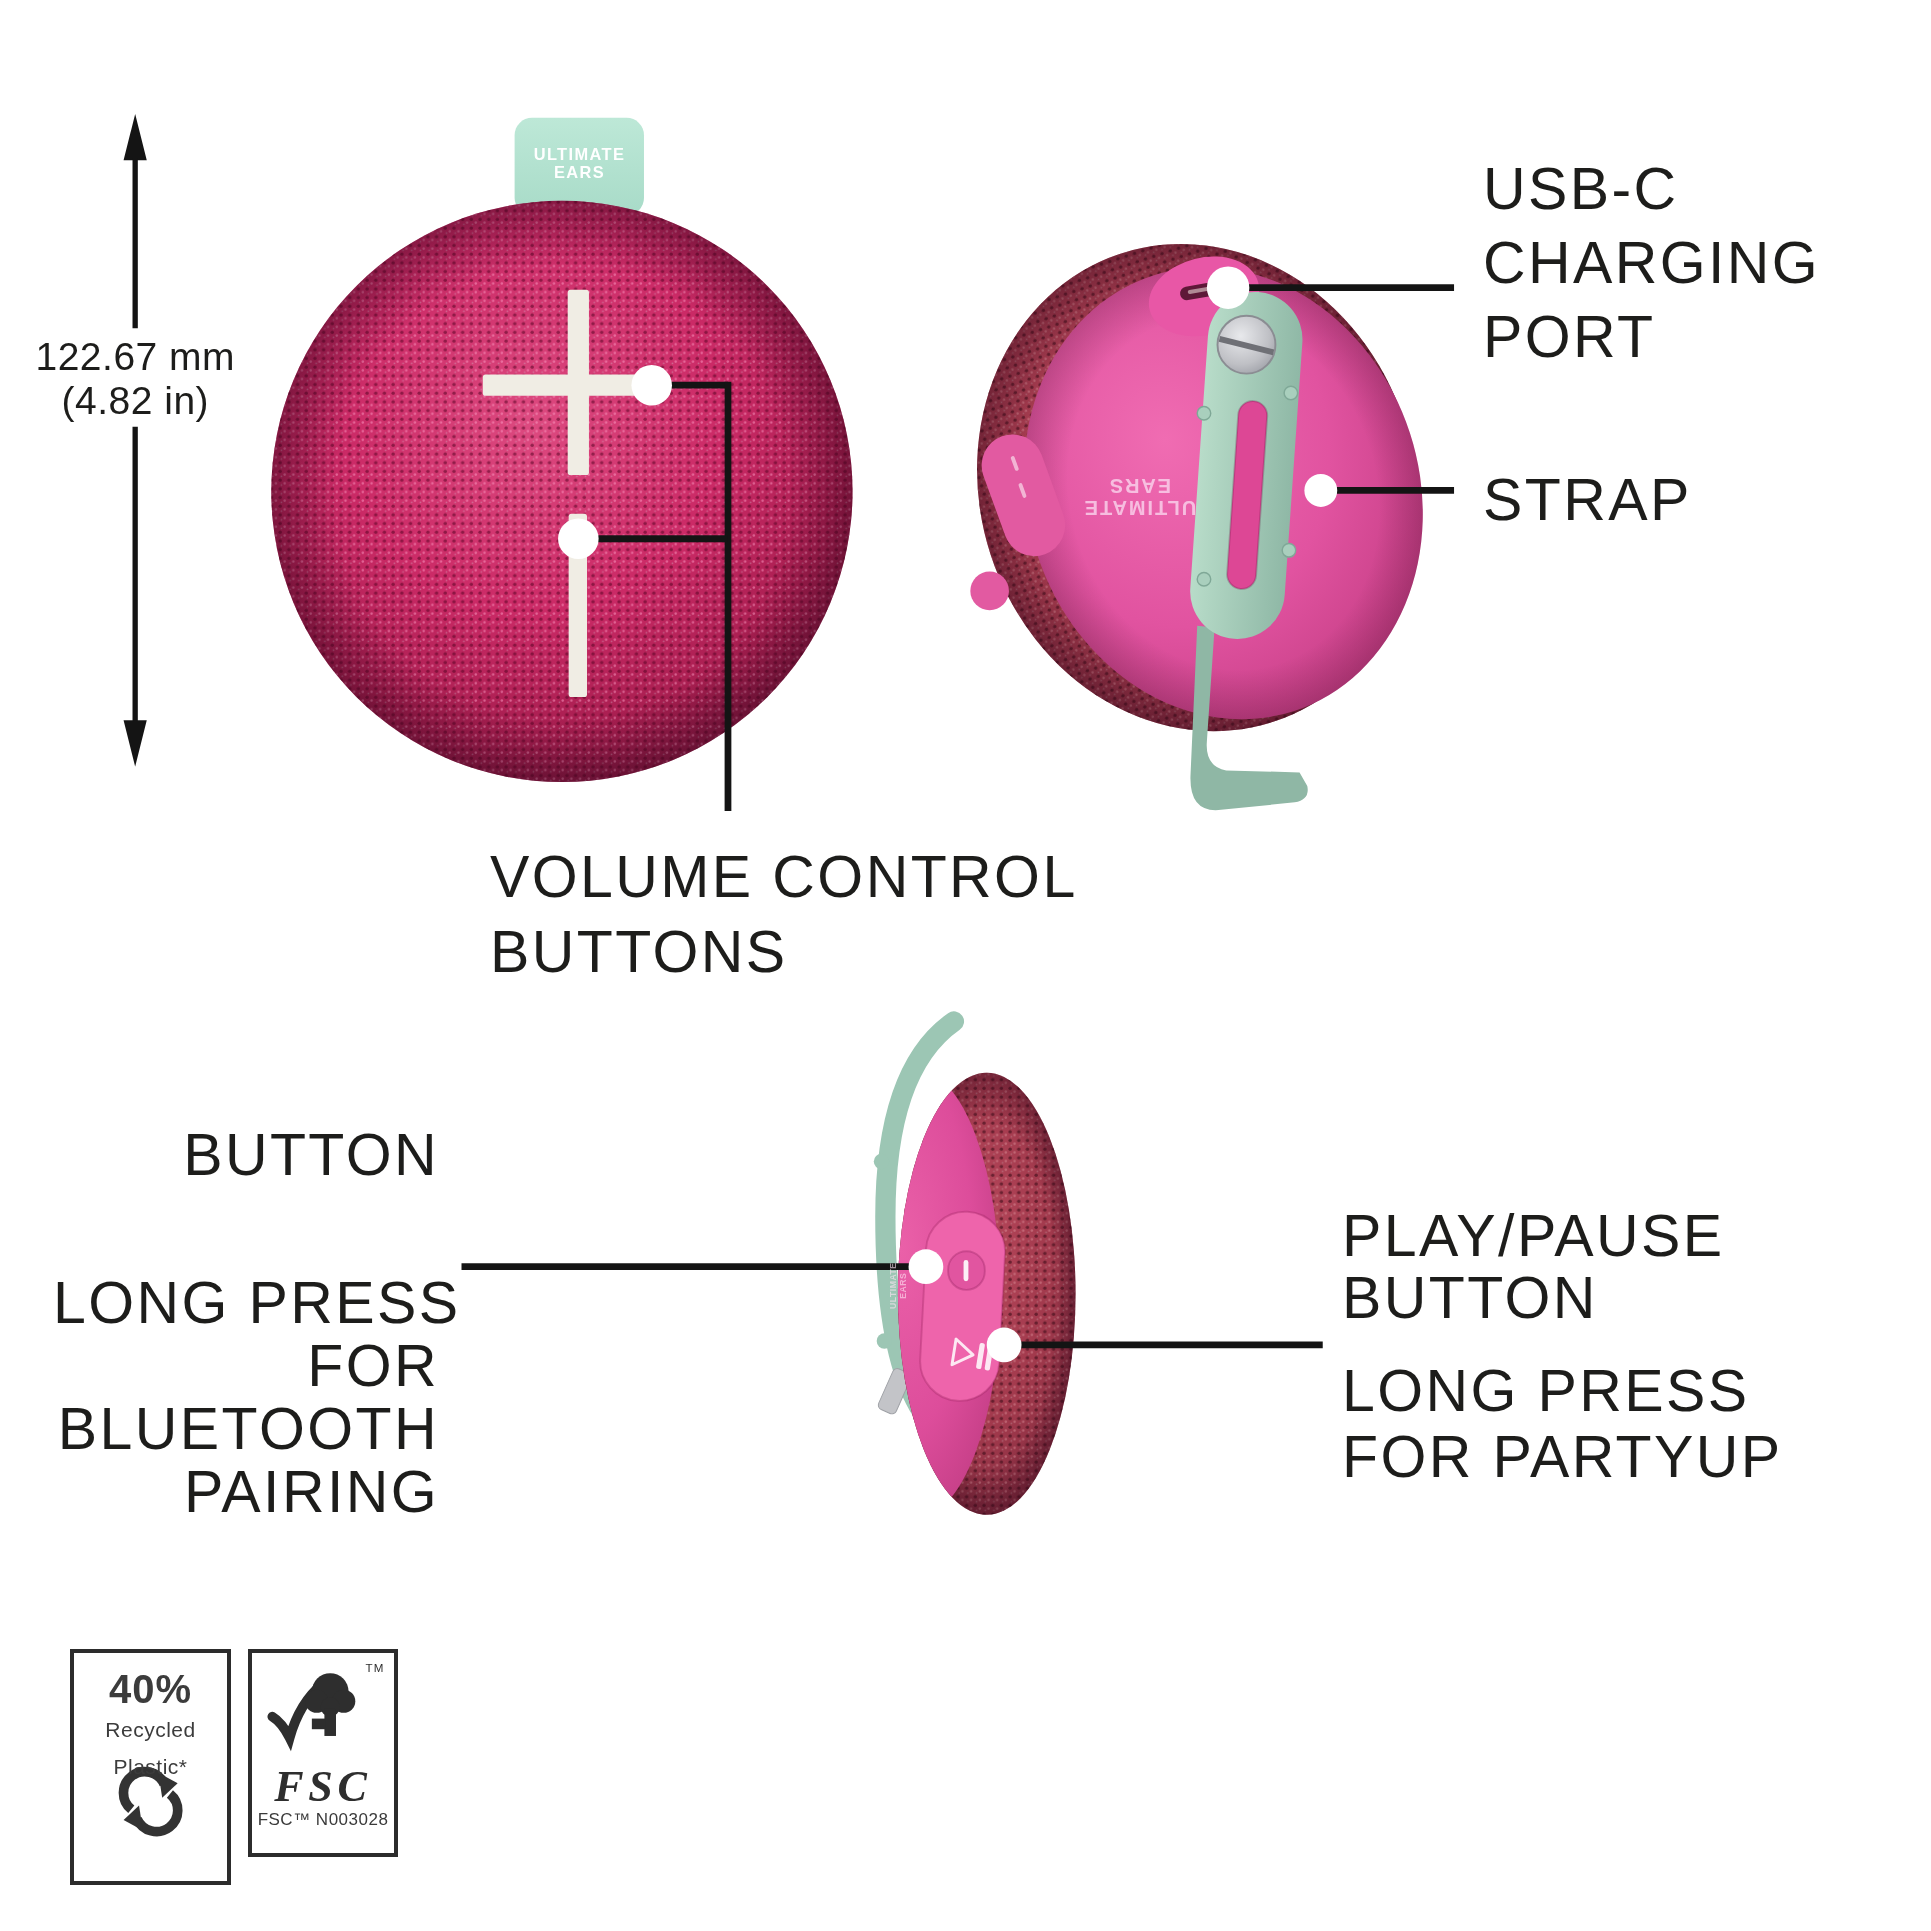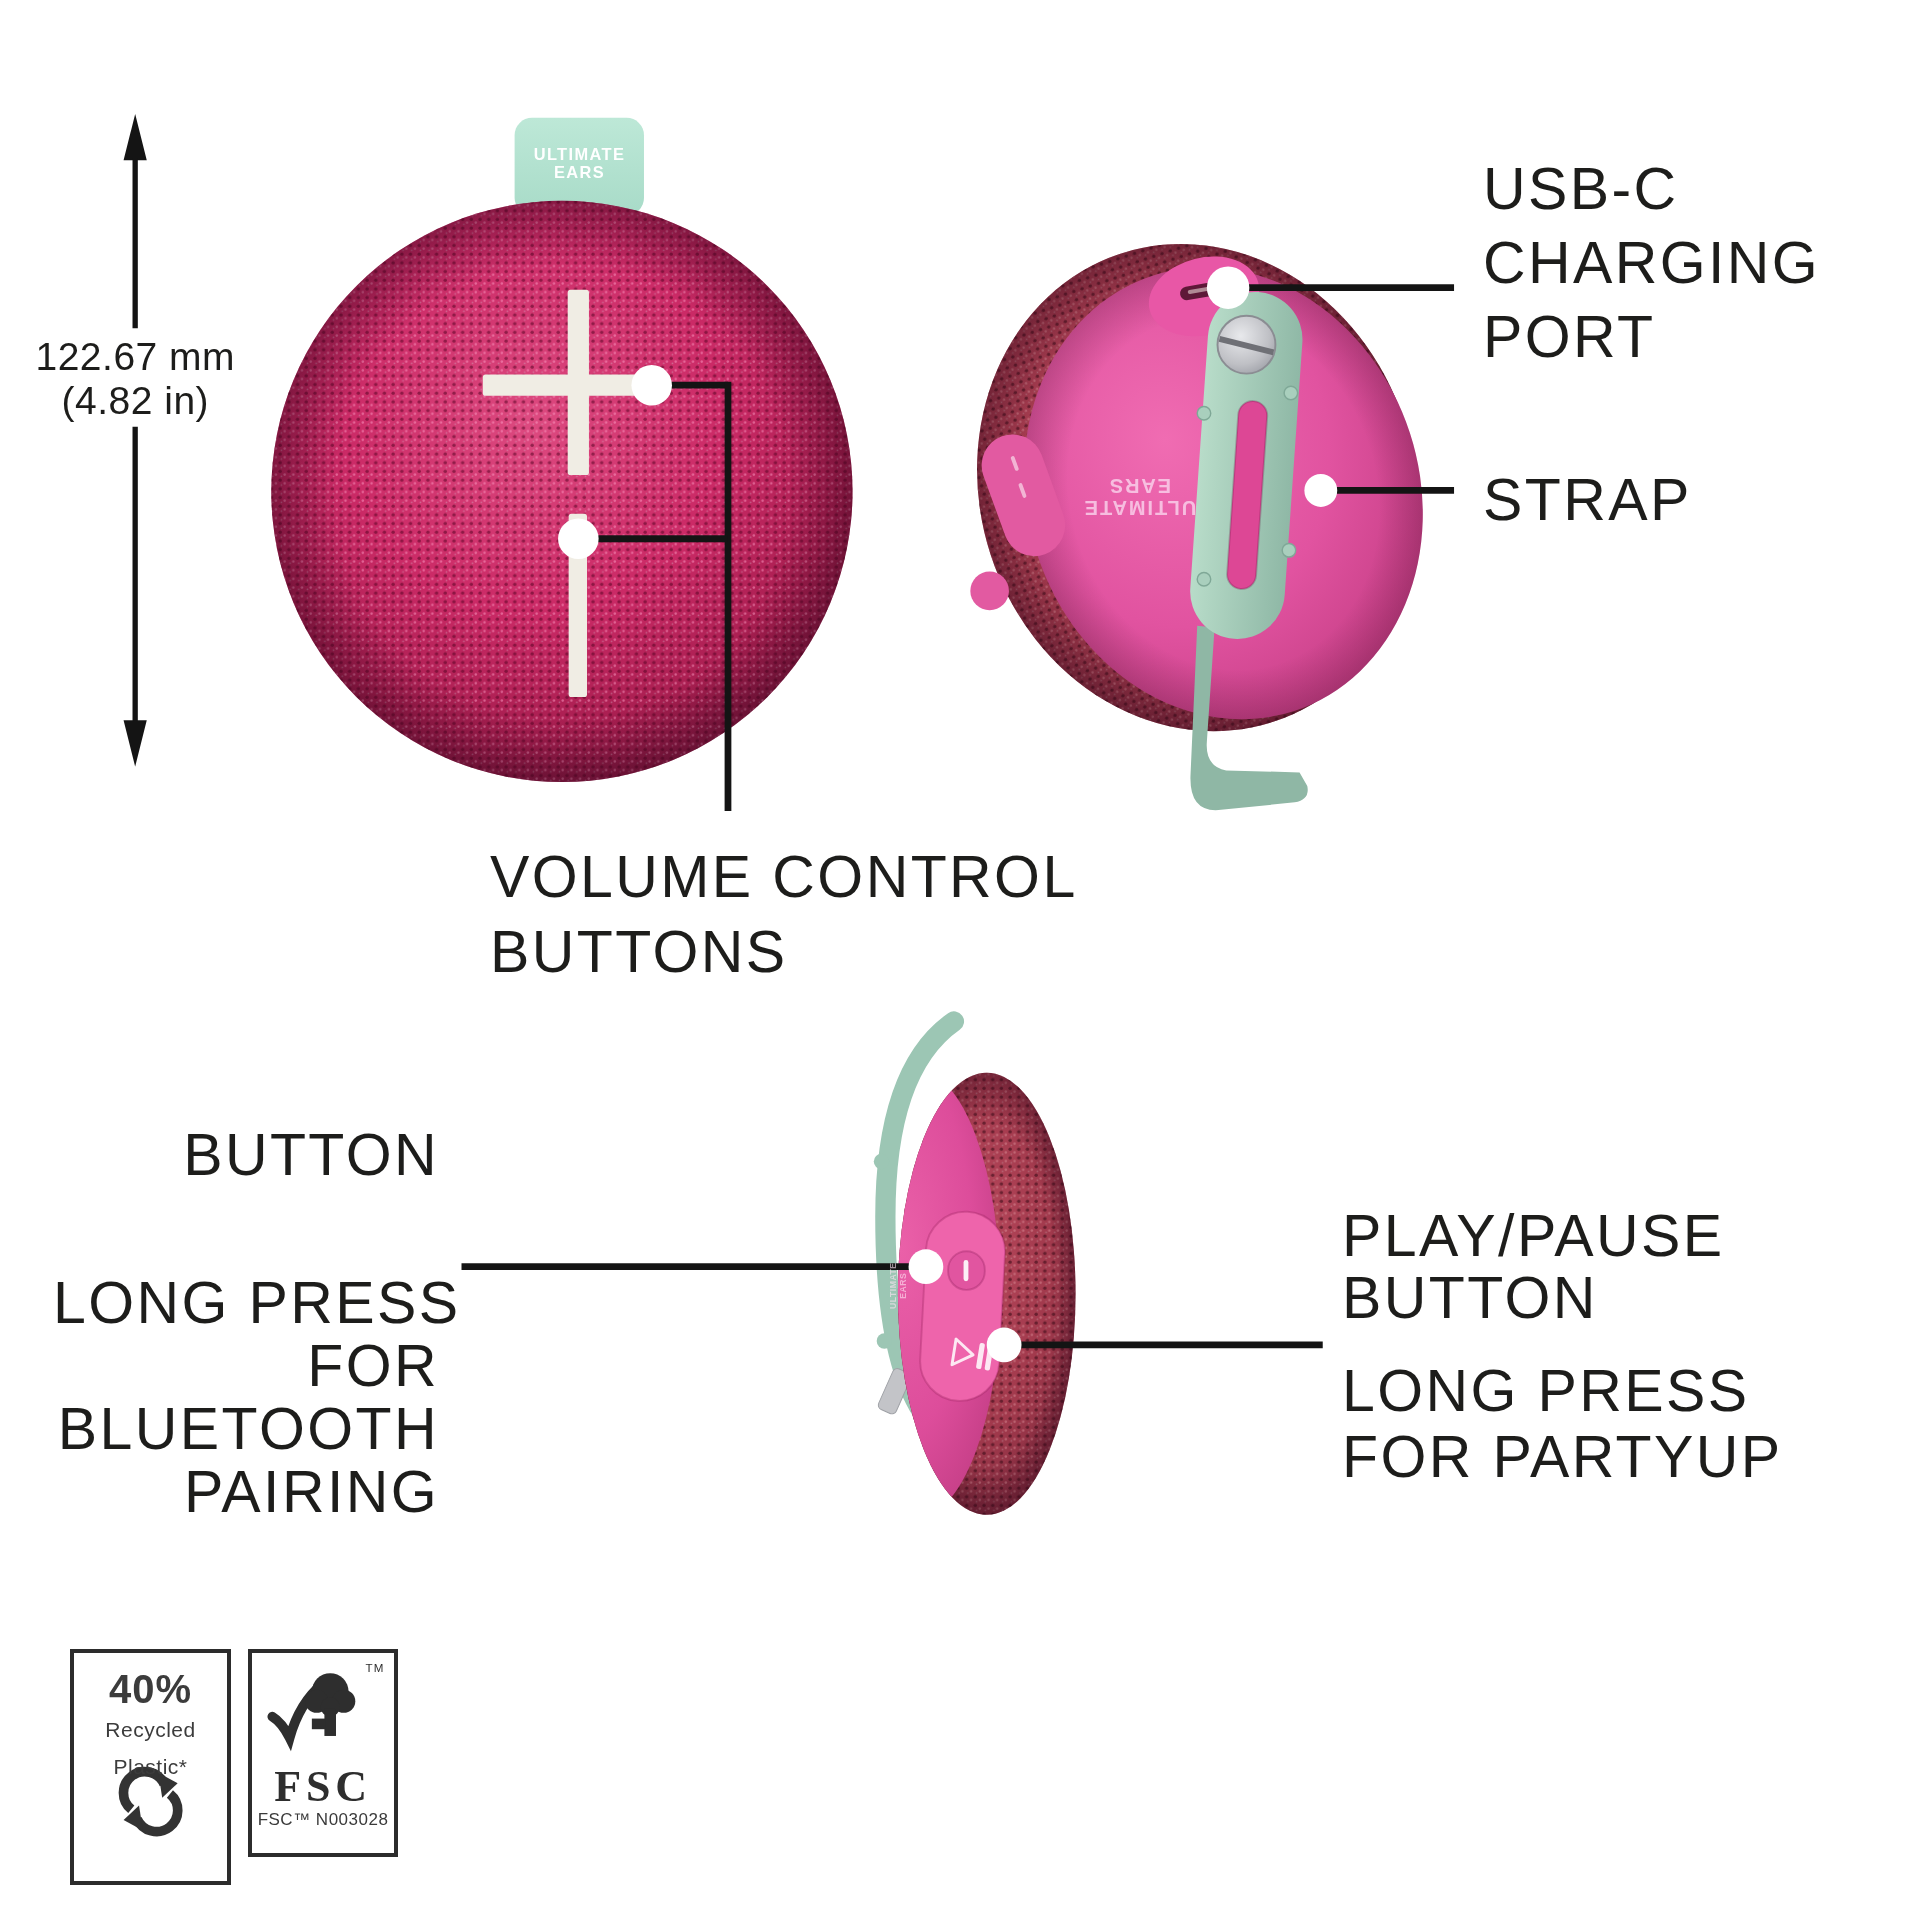--- a/index.html
+++ b/index.html
@@ -38,21 +38,21 @@
   }
   .badge-recycled .b1{font-size:40px;line-height:44px;margin-top:13.5px;font-weight:bold;letter-spacing:1px;}
   .badge-recycled .b2,.badge-recycled .b3{font-size:21px;line-height:37px;letter-spacing:0.5px;}
   .badge-fsc{
     position:absolute;left:248px;top:1649px;width:150px;height:208px;
     border:4.8px solid #2c2c2c;box-sizing:border-box;text-align:center;color:#2e2e2e;
   }
   .badge-fsc .tm{position:absolute;right:9.7px;top:7.7px;font-size:11.6px;letter-spacing:1px;}
   .badge-fsc .fsc-name{
     position:absolute;left:0;right:0;top:108px;
-    font-family:"Liberation Serif",serif;font-weight:bold;font-size:44px;letter-spacing:4.8px;
+    font-family:"Liberation Serif",serif;font-weight:bold;font-size:44px;letter-spacing:4.8px;font-style:italic;
   }
   .badge-fsc .fsc-code{position:absolute;left:0;right:0;top:157px;font-size:17px;letter-spacing:0.5px;color:#3a3a3a;}
 </style>
 </head>
 <body>
 
 <div id="canvas">
 
   <svg id="gfx" viewBox="0 0 2000 2000">
     <defs>

